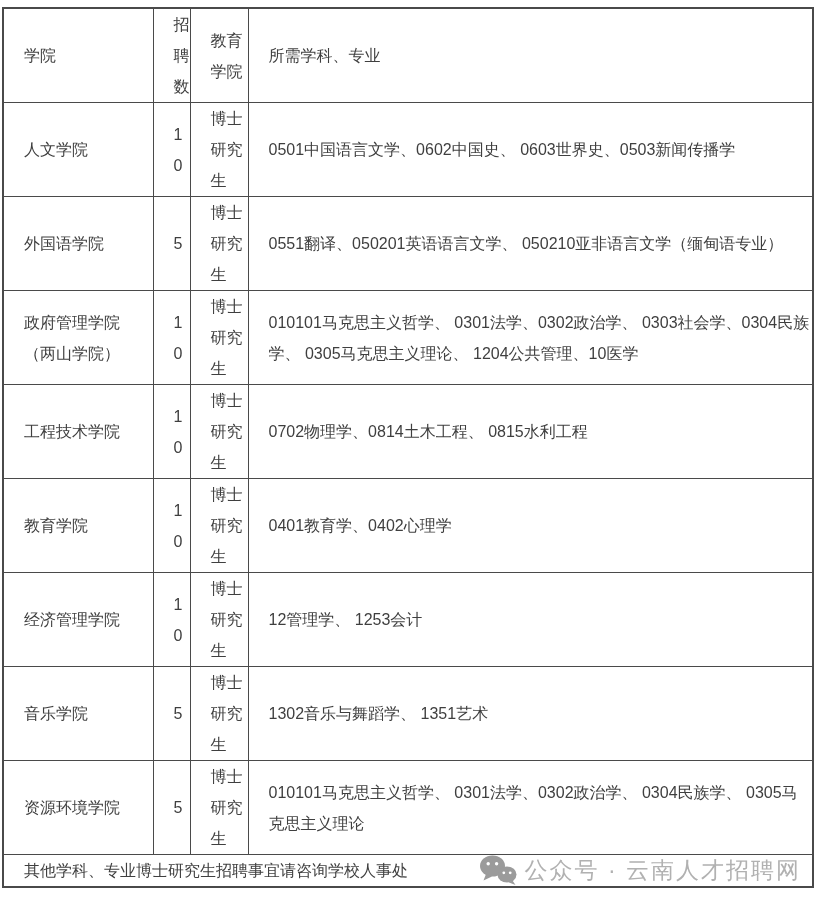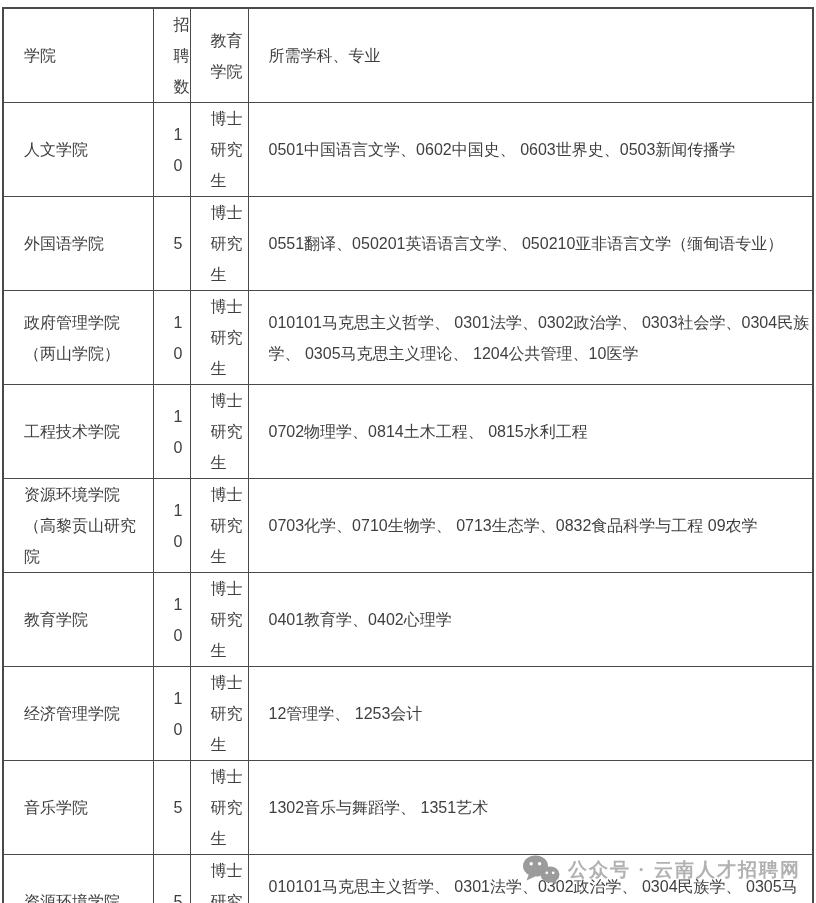--- a/index.html
+++ b/index.html
@@ -44,25 +44,24 @@
     line-height: 28px;
   }
   .watermark {
     position: absolute;
     top: 854px;
     right: 15px;
     display: flex;
     align-items: center;
     gap: 8px;
     color: #b1b1b1;
-    font-size: 19px;
+    font-size: 23px;
     letter-spacing: 2px;
     white-space: nowrap;
     pointer-events: none;
-    font-weight: bold;
   }
   .watermark svg { flex: 0 0 auto; }
 </style>
 </head>
 <body>
 
 <table class="recruit">
   <colgroup>
     <col class="c1">
       <col class="c2">
@@ -100,26 +99,20 @@
   </tr>
 
 
   <tr>
     <td>工程技术学院</td>
     <td>10</td>
     <td>博士研究生</td>
     <td>0702物理学、0814土木工程、 0815水利工程</td>
   </tr>
 
-  <tr>
-    <td>资源环境学院 （高黎贡山研究院</td>
-    <td>10</td>
-    <td>博士研究生</td>
-    <td>0703化学、0710生物学、 0713生态学、0832食品科学与工程 09农学</td>
-  </tr>
 
   <tr>
     <td>教育学院</td>
     <td>10</td>
     <td>博士研究生</td>
     <td>0401教育学、0402心理学</td>
   </tr>
 
 
   <tr>

